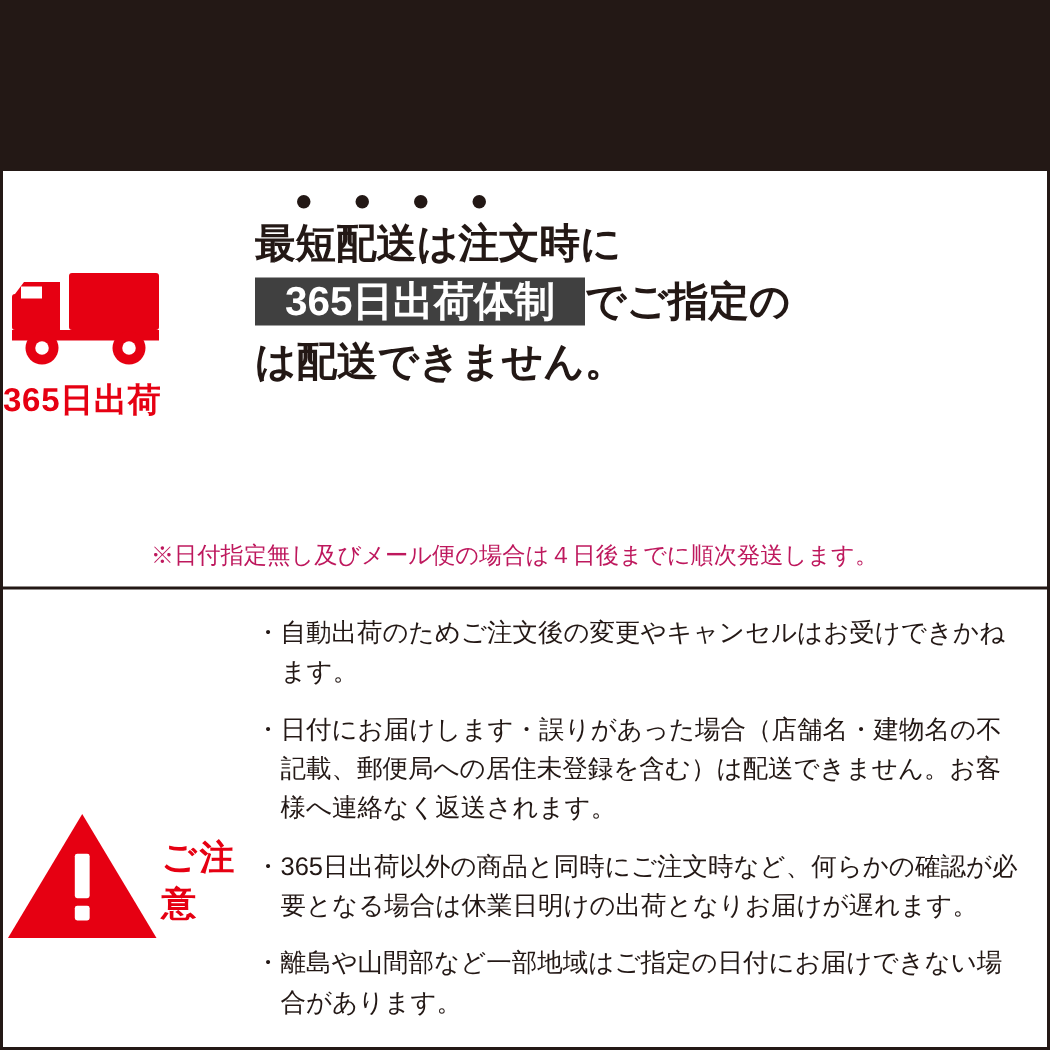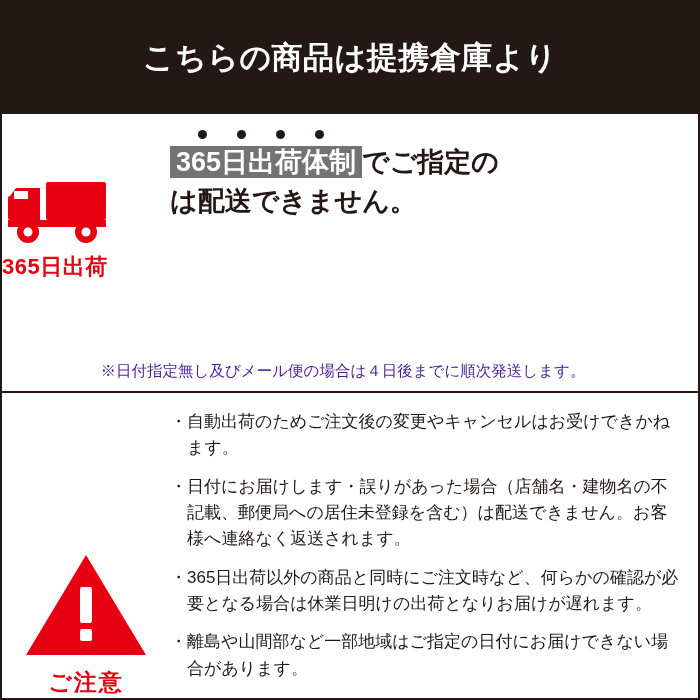--- a/index.html
+++ b/index.html
@@ -93,43 +93,43 @@
     background: #231815;
   }
   .msg-line {
     font-size: 27px;
     font-weight: bold;
     line-height: 1.46;
     white-space: nowrap;
     color: #231815;
   }
   .msg-line .hl {
-    background: #737373;
+    background: #404040;
     color: #ffffff;
-    padding: 1px 6px;
+    padding: 1px 20px;
   }
   .note {
     font-size: 15.5px;
     line-height: 1.3;
     text-align: center;
     padding: 2px 22px 10px 8px;
-    color: #4c1d95;
+    color: #be185d;
     white-space: nowrap;
   }
 
   
   .bottom {
     flex: 1 1 auto;
     display: flex;
     padding-top: 8px;
   }
   .caution-col {
     flex: 0 0 168px;
     display: flex;
-    flex-direction: column;
+    flex-direction: row;
     align-items: center;
     justify-content: flex-end;
     padding-top: 68px;
   }
   .caution-icon {
     width: 128px;
     height: 112px;
     display: block;
   }
   .caution-label {
@@ -158,21 +158,20 @@
   .list-text {
     flex: 1 1 auto;
   }
 </style>
 </head>
 <body>
 
 <div class="banner">
 
   <div class="header">
-    <div class="header-line">こちらの商品は提携倉庫より</div>
   </div>
 
   <div class="mid">
     <div class="mid-top">
       <div class="truck-col">
         <svg class="truck-icon" viewBox="0 0 124 74" aria-hidden="true">
           <g fill="#e60012">
 
             <rect x="44" y="10" width="60" height="38" rx="2"></rect>
 
@@ -193,20 +192,21 @@
         <div class="truck-label">365日出荷</div>
       </div>
 
       <div class="msg-col">
         <div class="dots">
           <span class="dot"></span>
           <span class="dot"></span>
           <span class="dot"></span>
           <span class="dot"></span>
         </div>
+        <div class="msg-line">最短配送は注文時に</div>
         <div class="msg-line">
           <span class="hl">365日出荷体制</span><span>でご指定の</span>
         </div>
         <div class="msg-line">は配送できません。</div>
       </div>
     </div>
     <div class="note">※日付指定無し及びメール便の場合は４日後までに順次発送します。</div>
   </div>
 
   <div class="bottom">

